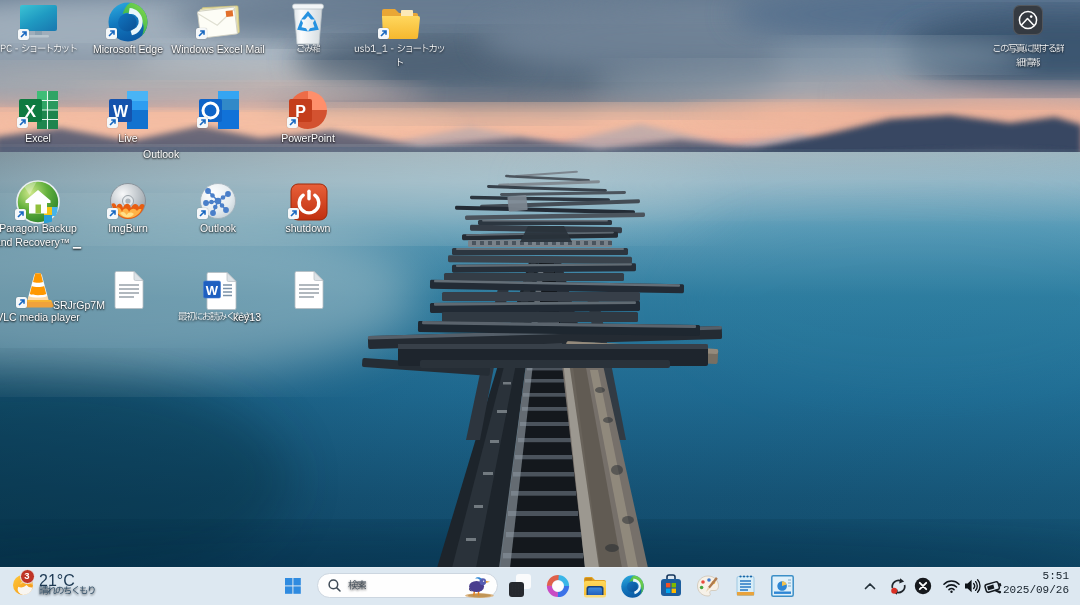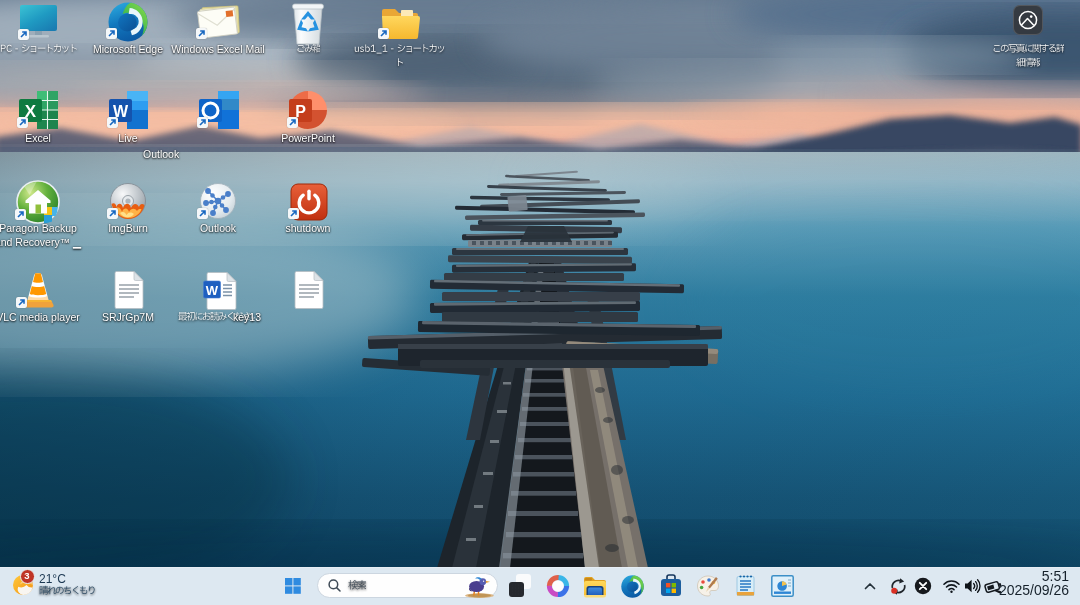--- a/index.html
+++ b/index.html
@@ -490,21 +490,21 @@
     </div>
 <div class="lbl" style="left:-37px;top:311px;text-align:center">VLC media player</div>
 
 <svg style="position:absolute;left:114px;top:271px" width="30" height="38" viewBox="0 0 30 38">
  <path d="M1,2 a1.5,1.5 0 0 1 1.5,-1.5 H20 L29,9.5 V36 a1.5,1.5 0 0 1 -1.5,1.5 H2.5 A1.5,1.5 0 0 1 1,36 Z" fill="#fff" stroke="#b5bcc2" stroke-width="0.8"></path>
  <path d="M20,0.5 V8 a1.5,1.5 0 0 0 1.5,1.5 H29 Z" fill="#dde3e7" stroke="#b5bcc2" stroke-width="0.7"></path>
  <g stroke="#98a1a9" stroke-width="1.3">
   <path d="M5,14 H25 M5,18 H25 M5,22 H25 M5,26 H20"></path>
  </g>
 </svg>
-<div class="lbl" style="left:53px;top:311px;text-align:center">SRJrGp7M</div>
+<div class="lbl" style="left:53px;top:299px;">SRJrGp7M</div>
 
 <svg style="position:absolute;left:203px;top:272px" width="34" height="38" viewBox="0 0 34 38">
  <path d="M4,2 a1.5,1.5 0 0 1 1.5,-1.5 H24 L33,9.5 V36 a1.5,1.5 0 0 1 -1.5,1.5 H5.5 A1.5,1.5 0 0 1 4,36 Z" fill="#fff" stroke="#b5bcc2" stroke-width="0.8"></path>
  <path d="M24,0.5 V8 a1.5,1.5 0 0 0 1.5,1.5 H33 Z" fill="#dde3e7" stroke="#b5bcc2" stroke-width="0.7"></path>
  <g stroke="#7c92a8" stroke-width="1.6">
   <path d="M20,13 H29 M20,16.5 H29 M20,20 H29 M20,23.5 H29"></path>
  </g>
  <rect x="0.5" y="9" width="17" height="17" rx="1.5" fill="#1e5fc0" stroke="#3f7ad0" stroke-width="0.6"></rect>
  <text x="9" y="22.5" font-family="Liberation Sans" font-size="13" font-weight="bold" fill="#fff" text-anchor="middle">W</text>
 </svg>
@@ -542,21 +542,21 @@
           <stop offset="0" stop-color="#ffc93c"></stop>
           <stop offset="1" stop-color="#f29111"></stop>
         </linearGradient>
       </defs>
  <circle cx="12" cy="14" r="10" fill="url(#wsun)"></circle>
  <path d="M22,14.5 a7,7 0 0 0 -10,-5 a6,6 0 0 0 -3,4 a10,10 0 0 1 13,1 Z" fill="#fff" opacity="0.35"></path>
  <path d="M12,24 a10,10 0 0 0 9.7,-7.5 a6.5,6.5 0 0 1 -6.2,-2.5 a7.5,7.5 0 0 1 -8.3,1.8 a6,6 0 0 0 2.3,7.2 a10,10 0 0 0 2.5,1 Z" fill="#f8fafc" opacity="0.95"></path>
 </svg>
 <div style="position:absolute;left:20px;top:569px;width:13px;height:13px;border-radius:50%;background:#bf3426;border:1px solid #e8eef2;"></div>
 <div style="position:absolute;left:20px;top:570px;width:14px;text-align:center;font-size:9.5px;font-weight:bold;color:#fff;">3</div>
-<div style="position:absolute;left:39px;top:571.5px;font-size:12px;color:#1c3852;text-align:center;">21°C</div>
+<div style="position:absolute;left:39px;top:571.5px;font-size:16px;color:#1c3852;text-align:center;">21°C</div>
 <div style="position:absolute;left:39px;top:585px;"><svg class="jp" width="56" height="12" viewBox="0 0 56 12" style="vertical-align:top">
         <path transform="translate(0,8.8)" d="M6.6 -5.7V-5.0H9.1V-4.5H3.7V-5.0H6.1V-5.7H4.0V-6.2H6.1V-6.9H3.8V-7.4H6.1V-8.0H6.6V-7.4H8.9V-6.9H6.6V-6.2H8.7V-5.7ZM1.3 0.4H0.7V-7.6H3.3V-0.5H1.3ZM2.7 -4.5V-7.1H1.3V-4.5ZM1.3 -4.0V-1.1H2.7V-4.0ZM4.2 0.8V-3.9H8.5V0.1Q8.5 0.4 8.4 0.5Q8.3 0.6 8.0 0.6H6.5L6.4 0.1H8.0V-1.0H4.7V0.8ZM8.0 -2.7V-3.4H4.7V-2.7ZM4.7 -2.2V-1.5H8.0V-2.2Z M17.2 -0.6Q16.1 -0.0 15.6 -0.0Q15.1 -0.0 14.9 -0.3Q14.6 -0.5 14.6 -0.9Q14.6 -1.1 14.7 -1.7Q14.8 -2.3 14.9 -2.9Q15.2 -4.8 15.2 -5.2Q15.2 -5.9 14.5 -5.9Q14.0 -5.9 13.1 -5.3Q12.3 -4.6 11.2 -3.4V0.4H10.5V-2.8Q10.2 -2.4 9.4 -1.4L9.1 -1.1L8.6 -1.6Q9.6 -2.6 10.5 -3.7V-5.2H8.7V-5.8H10.5V-7.6H11.2V-4.3Q12.2 -5.4 13.0 -6.0Q13.8 -6.6 14.5 -6.6Q15.2 -6.6 15.5 -6.2Q15.9 -5.9 15.9 -5.2Q15.9 -4.8 15.6 -2.8Q15.5 -2.2 15.4 -1.7Q15.3 -1.2 15.3 -1.1Q15.3 -0.9 15.4 -0.8Q15.5 -0.7 15.7 -0.7Q16.0 -0.7 17.0 -1.2Z M24.6 -3.6Q24.6 -2.0 23.7 -1.1Q22.8 -0.2 21.1 0.0L20.9 -0.6Q22.4 -0.8 23.2 -1.5Q23.9 -2.3 23.9 -3.6Q23.9 -4.8 23.2 -5.5Q22.5 -6.2 21.2 -6.3Q20.9 -3.4 20.2 -2.0Q19.6 -0.7 18.6 -0.7Q18.2 -0.7 17.7 -0.9Q17.3 -1.2 17.1 -1.8Q16.8 -2.3 16.8 -3.0Q16.8 -4.2 17.3 -5.1Q17.9 -6.0 18.8 -6.5Q19.7 -7.0 20.9 -7.0Q21.9 -7.0 22.8 -6.5Q23.7 -6.1 24.1 -5.3Q24.6 -4.6 24.6 -3.6ZM20.5 -6.3Q19.6 -6.3 18.9 -5.8Q18.2 -5.4 17.9 -4.7Q17.5 -4.0 17.5 -3.0Q17.5 -2.5 17.6 -2.1Q17.8 -1.7 18.0 -1.5Q18.3 -1.3 18.6 -1.3Q19.2 -1.3 19.7 -2.6Q20.2 -3.8 20.5 -6.3Z M32.0 -1.8Q32.0 -0.8 31.2 -0.3Q30.3 0.3 28.7 0.3Q27.9 0.3 26.5 0.1L26.6 -0.6Q27.7 -0.4 28.6 -0.4Q31.3 -0.4 31.3 -1.8Q31.3 -2.5 30.8 -2.8Q30.4 -3.1 29.4 -3.1Q28.5 -3.1 27.7 -2.8Q27.0 -2.5 26.5 -1.8L25.9 -2.0Q26.5 -3.5 27.0 -5.3Q25.8 -5.3 24.9 -5.3L24.9 -6.0Q25.6 -6.0 27.2 -6.0Q27.3 -6.6 27.5 -7.6L28.2 -7.5Q28.1 -7.1 27.8 -6.0Q29.8 -6.0 31.8 -6.3L31.9 -5.6Q29.8 -5.4 27.7 -5.3Q27.2 -3.6 26.8 -2.6L26.8 -2.5Q27.3 -3.2 28.0 -3.4Q28.7 -3.7 29.6 -3.7Q30.7 -3.7 31.4 -3.2Q32.0 -2.8 32.0 -1.8Z M34.7 -3.0Q34.4 -3.2 34.2 -3.4Q34.1 -3.6 34.1 -3.9Q34.1 -4.4 34.6 -4.7L38.7 -7.7L39.1 -7.2L35.1 -4.2Q35.0 -4.2 34.9 -4.1Q34.9 -4.0 34.9 -3.9Q34.9 -3.8 34.9 -3.7Q35.0 -3.6 35.1 -3.5L39.6 -0.1L39.2 0.5Z M47.8 -3.9Q48.0 -3.5 48.1 -3.0Q48.2 -2.5 48.2 -2.1Q48.2 -1.0 47.5 -0.4Q46.8 0.2 45.4 0.2Q44.1 0.2 43.4 -0.3Q42.8 -0.8 42.8 -1.8Q42.8 -2.1 42.8 -2.2L42.9 -3.2Q41.9 -3.2 41.0 -3.3L41.1 -4.0Q42.0 -3.8 43.0 -3.8L43.1 -5.5Q42.2 -5.5 41.1 -5.7L41.2 -6.3Q42.2 -6.2 43.2 -6.1L43.4 -7.7L44.0 -7.6L43.9 -6.1Q44.6 -6.1 45.4 -6.1Q46.2 -6.2 46.7 -6.2L46.7 -5.6Q45.8 -5.5 43.8 -5.5L43.6 -3.8Q45.2 -3.8 46.3 -3.9L46.3 -3.3Q45.0 -3.2 43.5 -3.2L43.4 -2.2Q43.4 -2.0 43.4 -1.9Q43.4 -1.1 43.9 -0.8Q44.4 -0.5 45.4 -0.5Q46.5 -0.5 47.0 -0.9Q47.5 -1.3 47.5 -2.1Q47.5 -2.9 47.2 -3.8Z M49.9 -2.5Q49.9 -4.8 50.2 -7.6L50.9 -7.6Q50.8 -6.5 50.6 -4.8H50.7Q50.8 -5.3 50.9 -5.5Q51.3 -6.3 51.9 -6.7Q52.5 -7.2 53.3 -7.2Q54.0 -7.2 54.5 -6.8Q55.0 -6.5 55.3 -5.8Q55.6 -5.1 55.6 -4.2Q55.6 -2.2 54.5 -1.1Q53.5 0.0 51.3 0.3L51.1 -0.4Q53.1 -0.6 54.0 -1.5Q54.9 -2.5 54.9 -4.2Q54.9 -5.3 54.5 -5.9Q54.0 -6.6 53.2 -6.6Q52.3 -6.6 51.7 -5.9Q51.0 -5.3 50.7 -4.1Q50.6 -3.8 50.6 -3.5Q50.5 -3.1 50.5 -2.5Z" fill="#2c4a63"></path>
       </svg></div>
 
 <svg style="position:absolute;left:285px;top:578px" width="16" height="16" viewBox="0 0 16 16">
  <g fill="#2f8be0">
   <rect x="0" y="0" width="7.4" height="7.4"></rect>
         <rect x="8.4" y="0" width="7.4" height="7.4"></rect>
   <rect x="0" y="8.4" width="7.4" height="7.4"></rect>
         <rect x="8.4" y="8.4" width="7.4" height="7.4"></rect>
@@ -703,15 +703,15 @@
  <path d="M9.6,5.4 a4,4 0 0 1 0,5.2 M11.6,3.6 a6.6,6.6 0 0 1 0,8.8 M13.6,1.8 a9.2,9.2 0 0 1 0,12.4" fill="none" stroke="#0e1318" stroke-width="1.35" stroke-linecap="round"></path>
 </svg>
 <svg style="position:absolute;left:984px;top:578px" width="20" height="17" viewBox="0 0 20 17">
  <g transform="rotate(-16 10 9)">
   <rect x="1.5" y="4.5" width="13.5" height="8" rx="2" fill="none" stroke="#14191f" stroke-width="1.5"></rect>
   <rect x="15.5" y="6.8" width="2" height="3.4" rx="0.8" fill="#14191f"></rect>
   <rect x="3.5" y="6.5" width="6.5" height="4" fill="#14191f"></rect>
  </g>
  <path d="M11.5,11.5 l5.5,1.8 a1.6,1.6 0 0 1 -1.2,2.2 l-4.8,-2.2 Z" fill="#14191f"></path>
 </svg>
-<div style="position:absolute;left:989px;top:570px;width:80px;text-align:right;font-size:14px;line-height:13.5px;color:#16212b;">5:51<br>2025/09/26</div>
+<div style="position:absolute;left:989px;top:570px;width:80px;text-align:right;font-size:11px;line-height:13.5px;color:#16212b;font-family:Liberation Mono, monospace;">5:51<br>2025/09/26</div>
 
 </div>
 
 </body></html>

